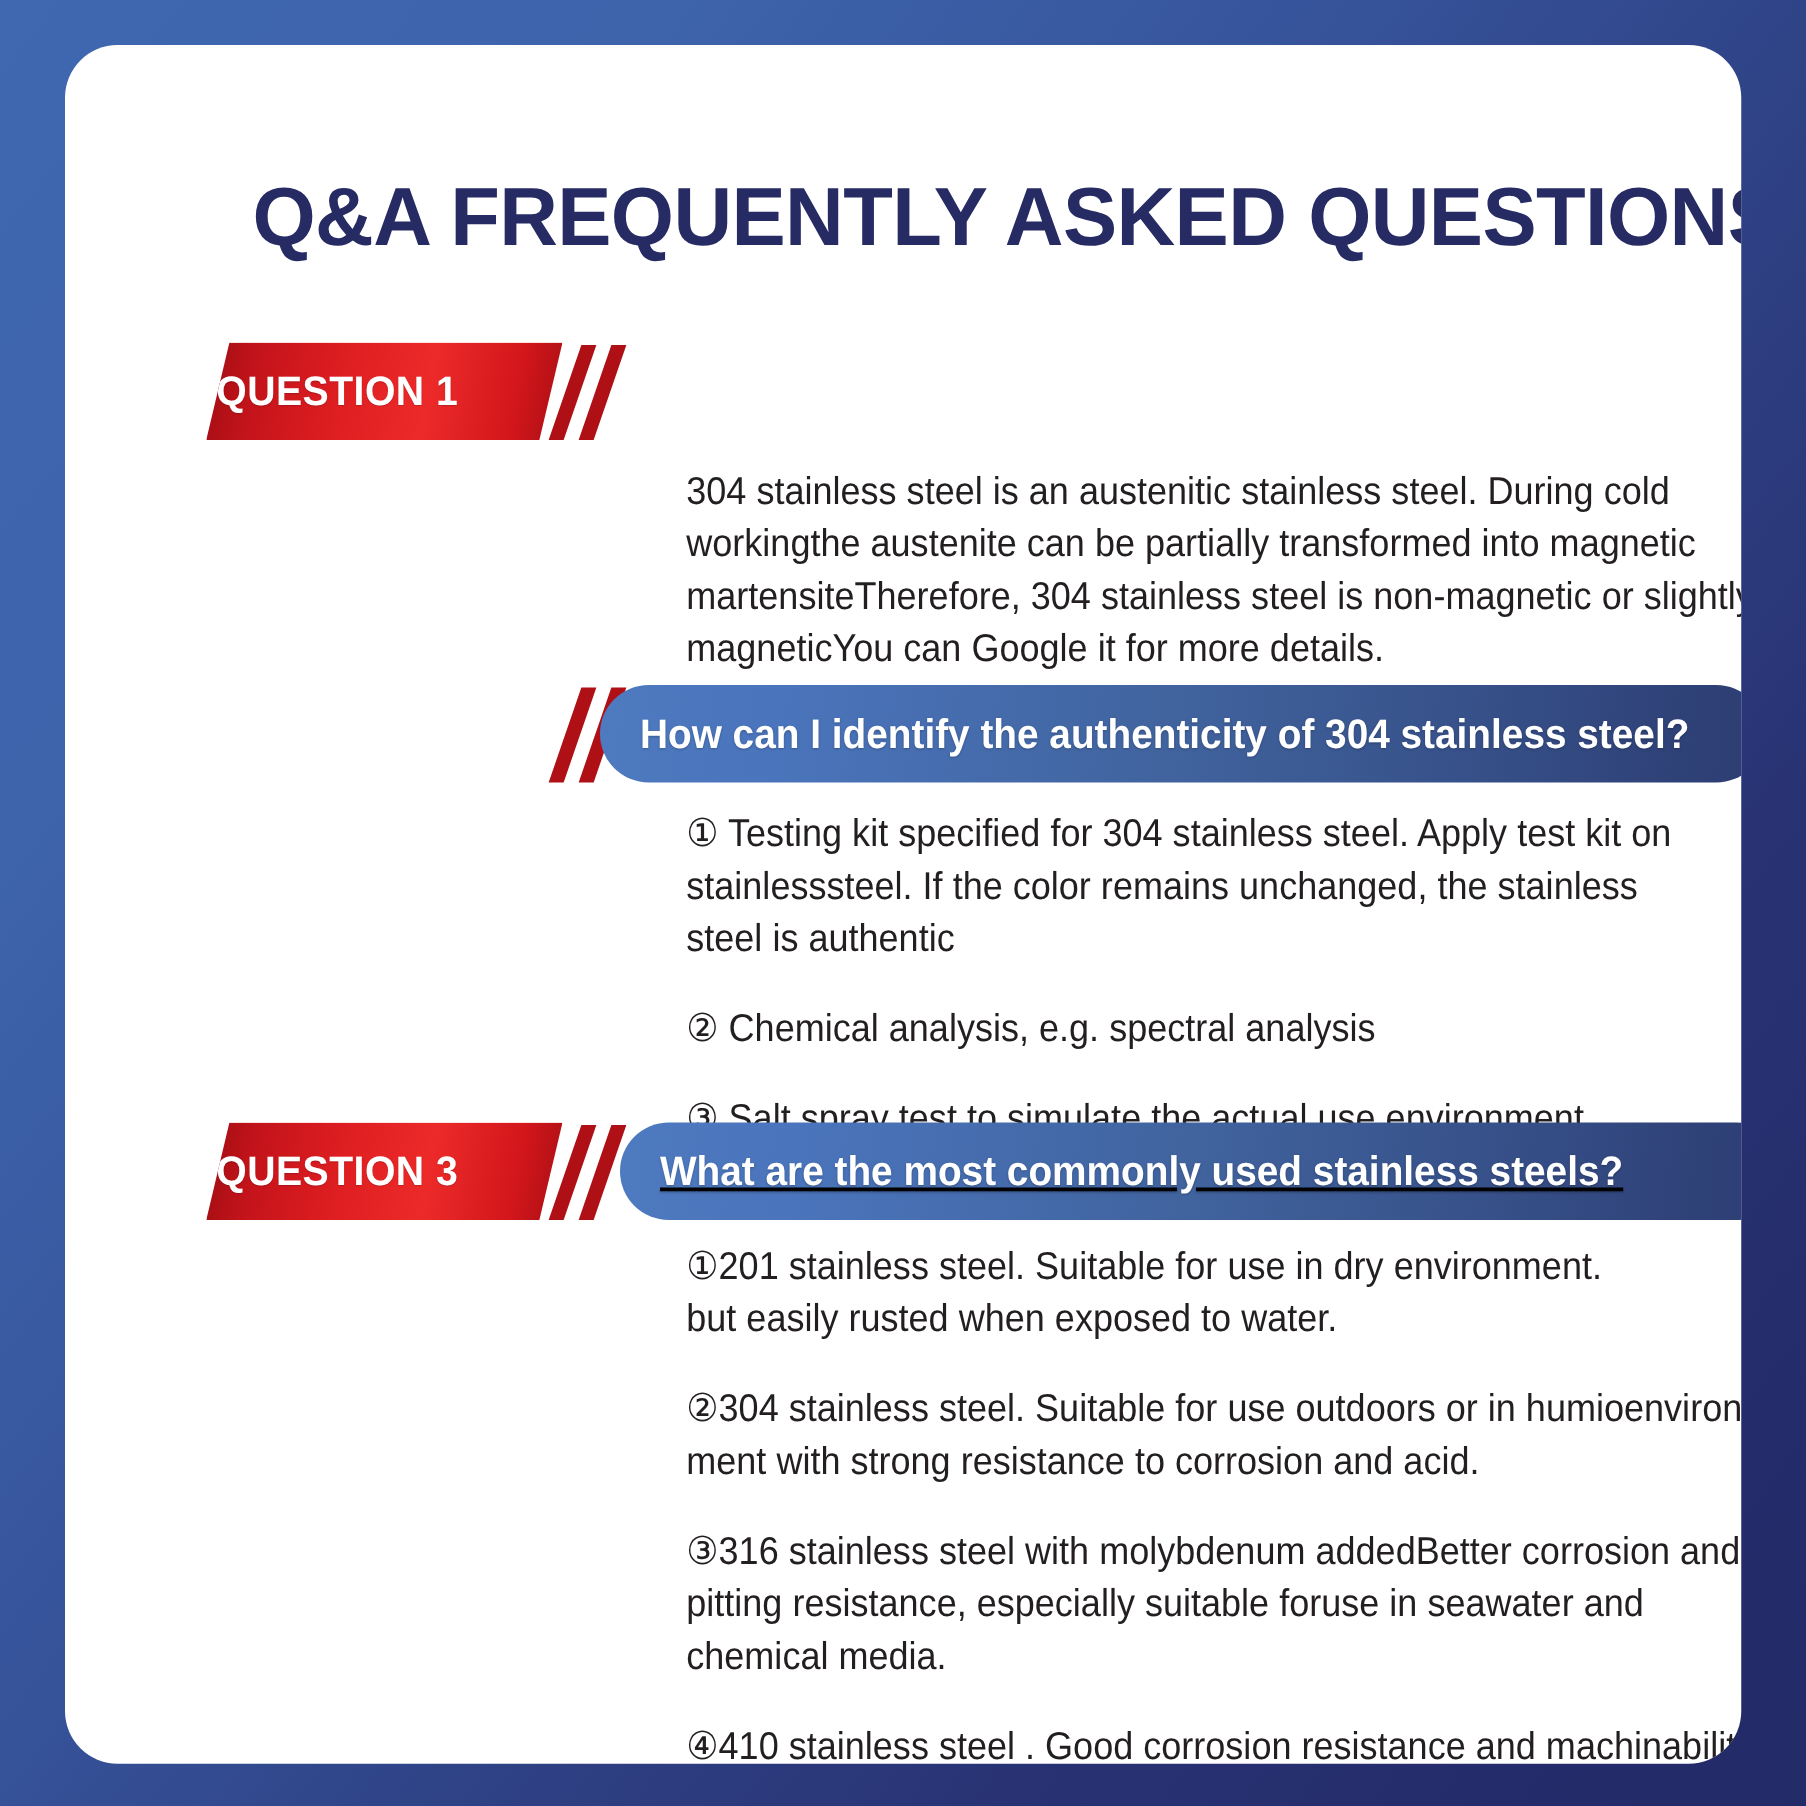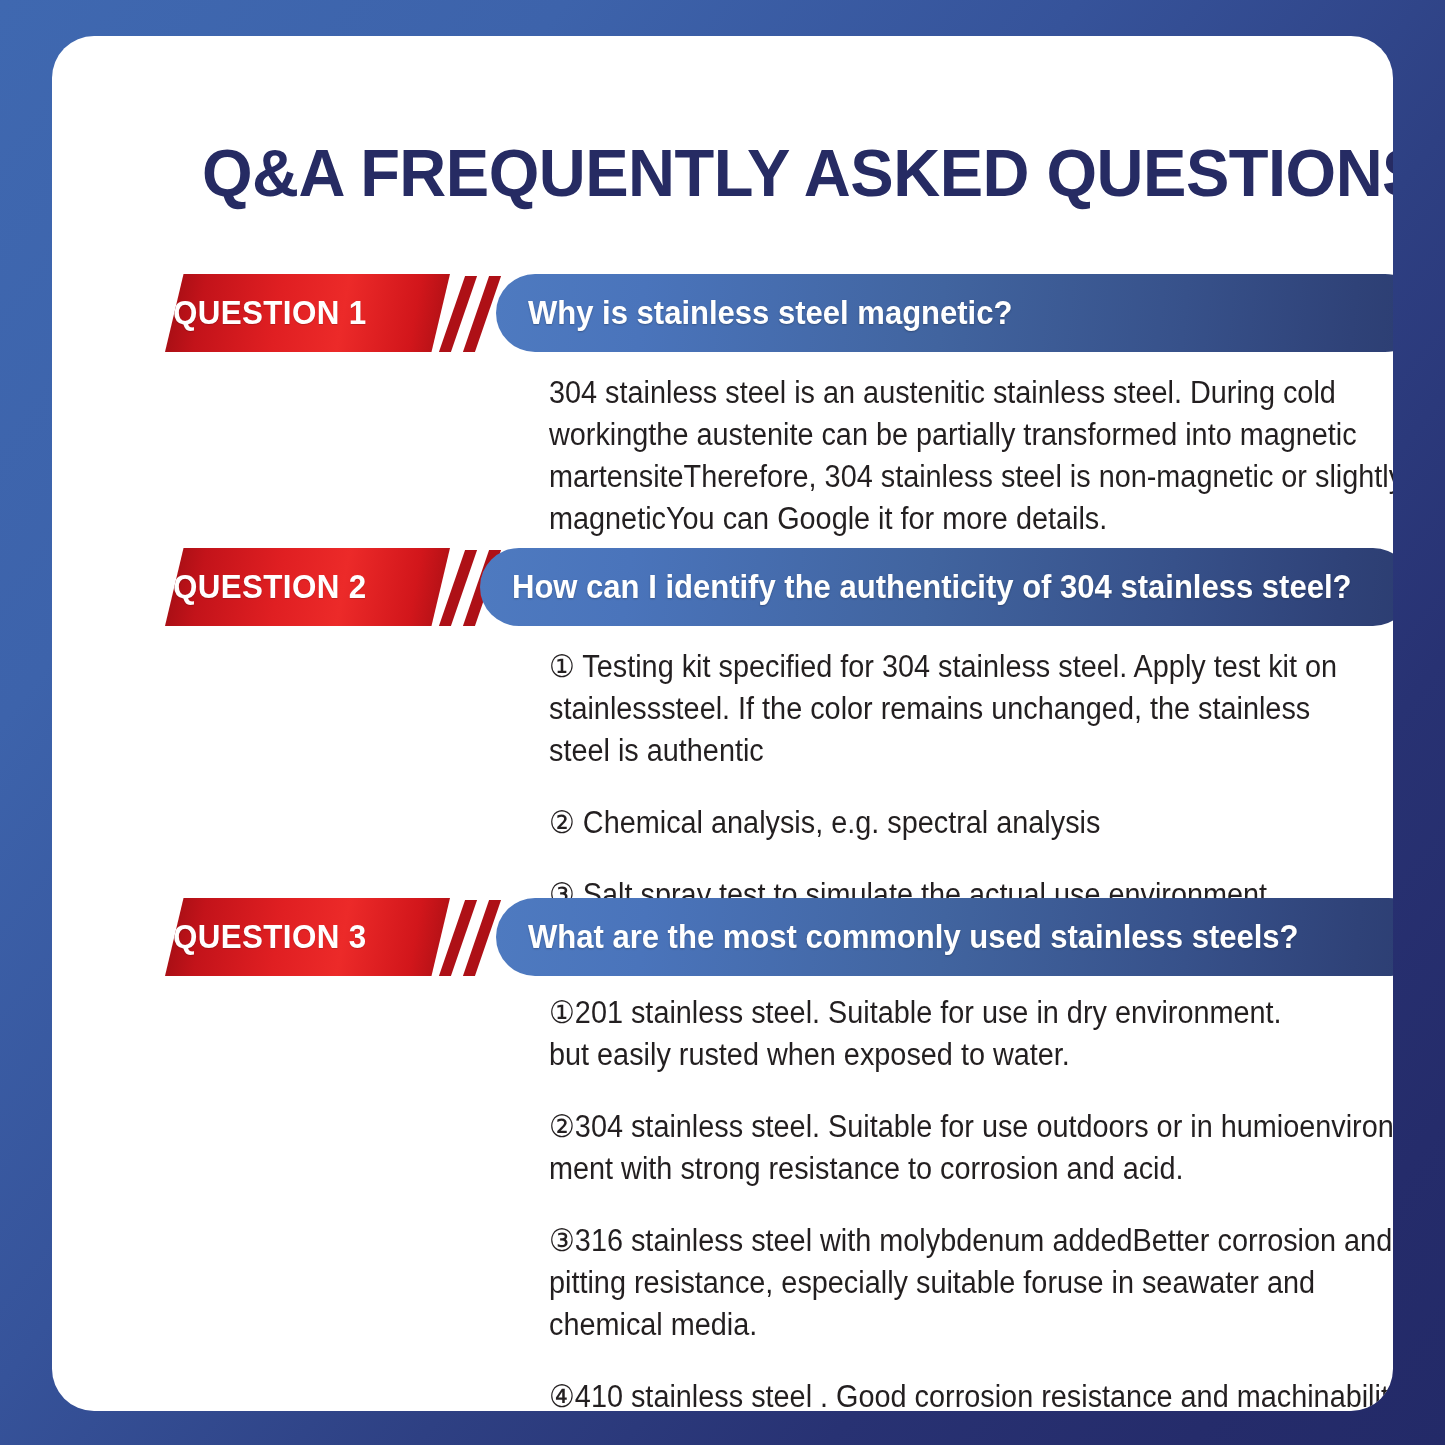--- a/index.html
+++ b/index.html
@@ -150,52 +150,46 @@
   }
   .answer p:last-child { margin-bottom: 0; }
 
   
   #row-1 { top: 238px; }
   #row-2 { top: 512px; }
   #row-3 { top: 862px; border-radius: 31px; }
 
   #pill-1 { left: 444px; width: 928px; }
   #pill-2 { left: 428px; width: 932px; }
-  #pill-3 { left: 444px; width: 932px; }
+  #pill-3 { left: 444px; width: 932px; text-decoration: underline; }
 
   #answer-1 { left: 497px; top: 336px; width: 930px; }
   #answer-2 { left: 497px; top: 610px; width: 870px; }
   #answer-3 { left: 497px; top: 956px; width: 950px; }
 </style>
 </head>
 <body>
 
 <div class="page">
   <div class="card">
 
     <div class="page-title">Q&amp;A FREQUENTLY ASKED QUESTIONS</div>
 
     <div class="qrow" id="row-1">
       <div class="badge">
         <span class="badge-label">QUESTION 1</span>
       </div>
       <div class="slash slash-1"></div>
       <div class="slash slash-2"></div>
-      <div class="pill" id="pill-1">
-        <span class="pill-label">Why is stainless steel magnetic?</span>
-      </div>
     </div>
     <div class="answer" id="answer-1">
       <p>304 stainless steel is an austenitic stainless steel. During cold workingthe austenite can be partially transformed into magnetic martensiteTherefore, 304 stainless steel is non-magnetic or slightly magneticYou can Google it for more details.</p>
     </div>
 
     <div class="qrow" id="row-2">
-      <div class="badge">
-        <span class="badge-label">QUESTION 2</span>
-      </div>
       <div class="slash slash-1"></div>
       <div class="slash slash-2"></div>
       <div class="pill" id="pill-2">
         <span class="pill-label">How can I identify the authenticity of 304 stainless steel?</span>
       </div>
     </div>
     <div class="answer" id="answer-2">
       <p>① Testing kit specified for 304 stainless steel. Apply test kit on stainlesssteel. If the color remains unchanged, the stainless steel is authentic</p>
       <p>② Chemical analysis, e.g. spectral analysis</p>
       <p>③ Salt spray test to simulate the actual use environment</p>

